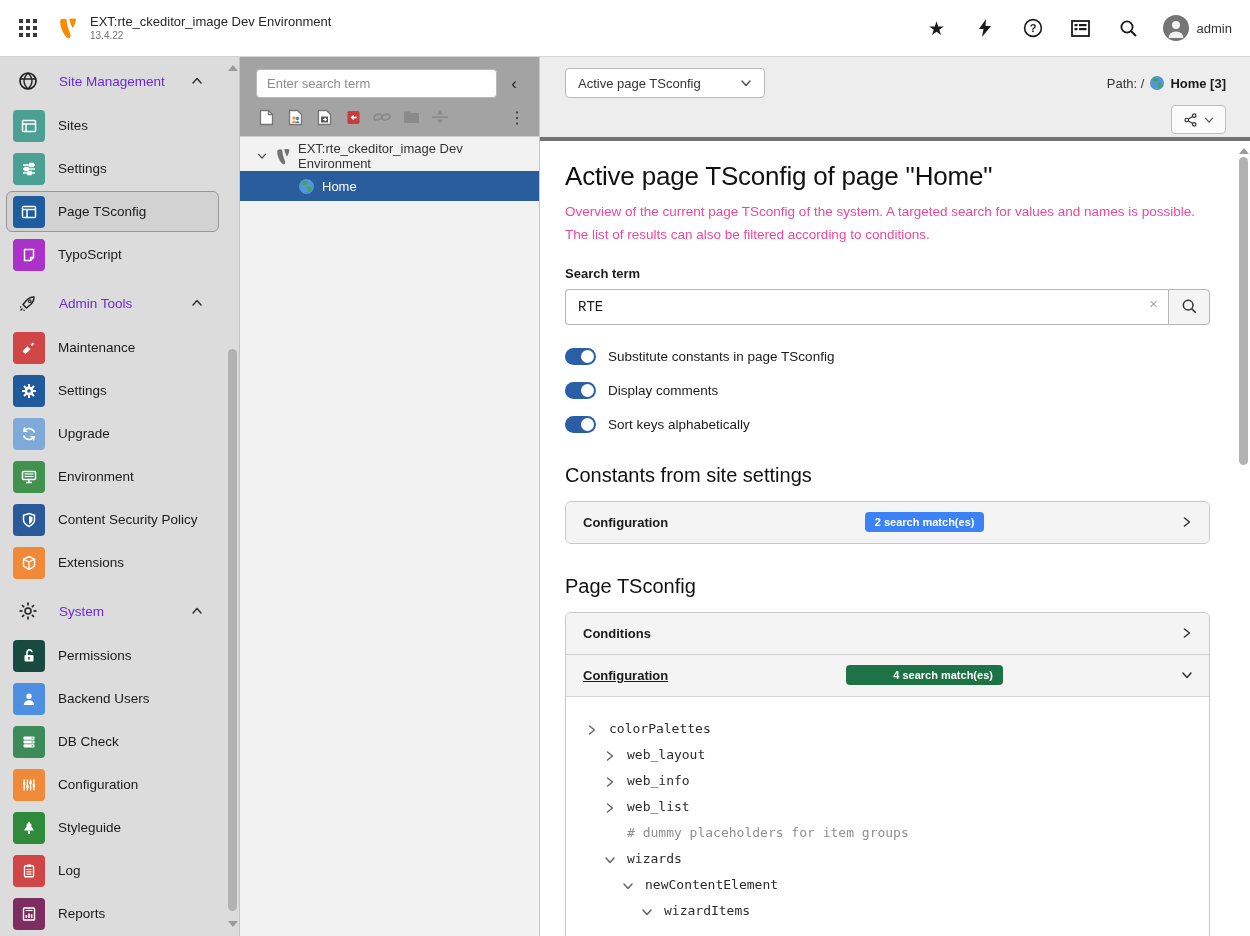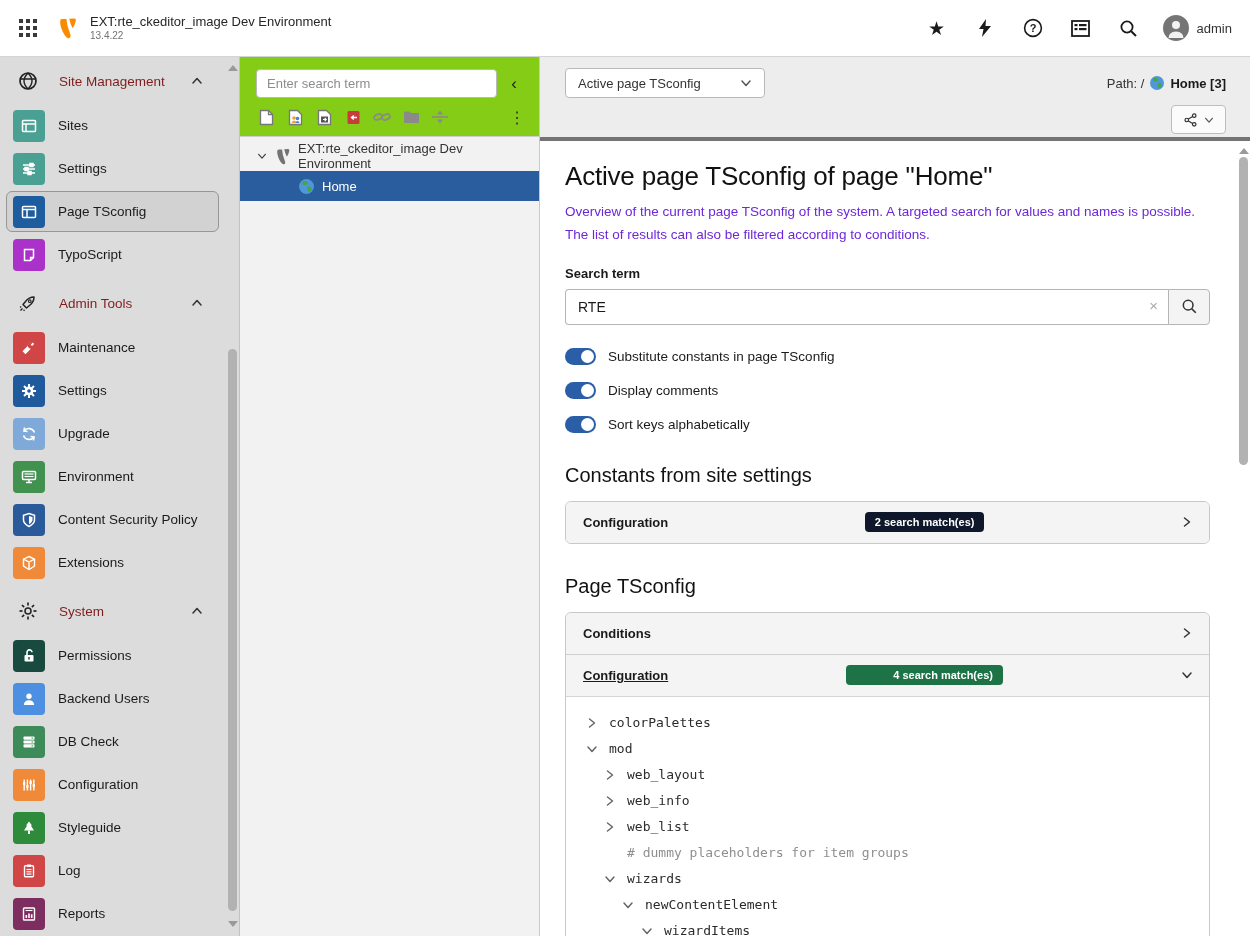--- a/index.html
+++ b/index.html
@@ -24,41 +24,41 @@
   .tb-username { font-size:13px; color:#333; }
 
   .app { position:fixed; top:57px; bottom:0; left:0; right:0; display:flex; }
 
   
   .modulemenu { width:240px; flex:none; background:#dcdcdc; border-right:1px solid #c2c2c2;
                 position:relative; padding-top:2px; overflow:hidden; }
   .mm-section { margin-bottom:6px; }
   .mm-header { height:44px; display:flex; align-items:center; padding:0 36px 0 18px; cursor:pointer; }
   .mm-header-icon { width:20px; height:20px; margin-right:21px; color:#222; flex:none; }
-  .mm-header-label { font-size:13.5px; color:#7f1d1d; }
+  .mm-header-label { font-size:13.5px; color:#6d28d9; }
   .mm-caret { margin-left:auto; color:#333; }
   .mm-item { height:41px; display:flex; align-items:center; margin:2px 20px 2px 6px;
              padding:0 6px; border:1px solid transparent; border-radius:6px; cursor:pointer; }
   .mm-item.selected { background:#d2d2d2; border-color:#979797; }
   .mm-tile { width:32px; height:32px; border-radius:4px; flex:none; display:flex;
              align-items:center; justify-content:center; }
   .mm-label { margin-left:13px; font-size:13.5px; color:#1a1a1a; white-space:nowrap; }
 
   
   .sb { position:absolute; width:13px; top:0; bottom:0; right:0; }
   .sb .tri-up, .sb .tri-down { position:absolute; left:2px; width:0; height:0;
         border-left:5px solid transparent; border-right:5px solid transparent; }
   .tri-up { border-bottom:6px solid #9a9a9a; }
   .tri-down { border-top:6px solid #9a9a9a; }
   .sb-thumb { position:absolute; left:2px; width:9px; background:#b2b2b2; border-radius:5px; }
 
   
   .pagetree { width:300px; flex:none; background:#f2f2f2; border-right:1px solid #c9c9c9;
               display:flex; flex-direction:column; }
-  .pt-top { background:#84cc16; padding:12px 12px 9px 16px; border-bottom:1px solid #cdcdcd; }
+  .pt-top { background:#a3a3a3; padding:12px 12px 9px 16px; border-bottom:1px solid #cdcdcd; }
   .pt-search-row { display:flex; align-items:center; }
   .pt-search { flex:1; height:29px; border:1px solid #b9b9b9; border-radius:4px; background:#fff;
                padding:0 10px; font-size:13px; color:#333; font-family:inherit; }
   .pt-search::placeholder { color:#8d8d8d; }
   .pt-collapse { width:26px; height:26px; margin-left:4px; display:flex; align-items:center;
                  justify-content:center; cursor:pointer; color:#222; font-size:17px; }
   .pt-toolbar { display:flex; align-items:center; margin-top:9px; gap:9px; }
   .pt-tool { width:20px; height:20px; display:flex; align-items:center; justify-content:center; cursor:grab; }
   .pt-kebab { margin-left:auto; width:20px; text-align:center; font-size:16px; color:#333;
               cursor:pointer; letter-spacing:0; }
@@ -82,24 +82,24 @@
   .dh-path b { color:#1a1a1a; }
   .dh-path .globe { width:16px; height:16px; }
   .dh-share { position:absolute; right:24px; top:48px; width:55px; height:29px; background:#fbfbfb;
               border:1px solid #bdbdbd; border-radius:4px; display:flex; align-items:center;
               justify-content:center; gap:7px; cursor:pointer; color:#333; }
 
   .scrollarea { flex:1; position:relative; overflow:hidden; background:#fff; }
   .content { padding:20px 44px 0 25px; width:100%; }
 
   .page-title { font-size:26px; font-weight:500; color:#111; letter-spacing:-0.2px; margin-bottom:9px; }
-  .page-desc { font-size:13.5px; line-height:1.7; color:#6d28d9; max-width:648px; margin-bottom:19px; }
+  .page-desc { font-size:13.5px; line-height:1.7; color:#ec4899; max-width:648px; margin-bottom:19px; }
 
   .field-label { font-weight:bold; font-size:13px; color:#1a1a1a; margin-bottom:8px; }
-  .input-group { display:flex; width:645px; height:36px; margin-bottom:23px; }
+  .input-group { display:flex; width:645px; height:36px; margin-bottom:23px;font-family:Liberation Mono, monospace; }
   .ig-wrap { position:relative; flex:1; }
   .ig-input { width:100%; height:36px; border:1px solid #b5b5b5; border-right:none;
               border-radius:4px 0 0 4px; padding:0 32px 0 12px; font-size:14px; color:#1a1a1a;
               font-family:inherit; background:#fff; }
   .ig-clear { position:absolute; right:10px; top:8px; color:#aaa; font-size:15px; cursor:pointer; }
   .ig-btn { width:42px; border:1px solid #b5b5b5; border-radius:0 4px 4px 0; background:#f4f4f4;
             display:flex; align-items:center; justify-content:center; cursor:pointer; }
 
   .toggle-row { display:flex; align-items:center; gap:12px; margin-bottom:17px; cursor:pointer; }
   .toggle { width:31px; height:17px; border-radius:9px; position:relative; flex:none; }
@@ -115,21 +115,21 @@
   .acc-header + .acc-item { border-top:1px solid #cfcfcf; }
   .acc-title { font-weight:bold; font-size:13px; color:#1a1a1a; }
   .acc-title.underlined { text-decoration:underline; }
   .badge { margin-left:auto; color:#fff; font-size:11px; font-weight:bold; padding:4px 10px;
            border-radius:4px; white-space:nowrap; }
   .acc-chev { margin-left:12px; color:#333; }
   .acc-chev:first-of-type { margin-left:auto; }
   .acc-body { background:#fff; border-top:1px solid #d6d6d6; padding:13px 16px 30px 20px;
               font-family:"DejaVu Sans Mono",monospace; font-size:13px; color:#2b2b2b; }
 
-  .ts-row { height:26px; display:flex; align-items:center; cursor:default; }
+  .ts-row { height:26px; display:flex; align-items:flex-end; cursor:default; }
   .ts-chev { width:12px; height:12px; margin-right:11px; flex:none; color:#666; cursor:pointer; }
   .lv0 { padding-left:0; } .lv1 { padding-left:18px; } .lv2 { padding-left:36px; }
   .lv3 { padding-left:55px; }
   .ts-comment { color:#8f8f8f; }
 
   svg { display:block; }
 </style>
 </head>
 <body>
 
@@ -613,21 +613,21 @@
           <span class="toggle" style="background-color: rgb(42, 94, 166);">
               <span class="knob"></span>
             </span>
           <span class="toggle-label">Sort keys alphabetically</span>
         </div>
 
         <h2 class="h2">Constants from site settings</h2>
         <div class="accordion">
           <div class="acc-header">
             <span class="acc-title">Configuration</span>
-            <span class="badge" style="background-color: #0f172a;">2 search match(es)</span>
+            <span class="badge" style="background-color: #3b82f6;">2 search match(es)</span>
             <svg class="acc-chev" width="12" height="12" viewBox="0 0 12 12">
                 <use href="#i-chev-r"></use>
               </svg>
           </div>
         </div>
 
         <h2 class="h2">Page TSconfig</h2>
         <div class="accordion">
           <div class="acc-header">
             <span class="acc-title">Conditions</span>
@@ -642,26 +642,20 @@
               <svg class="acc-chev" width="12" height="12" viewBox="0 0 12 12">
                   <use href="#i-chev-d"></use>
                 </svg>
             </div>
             <div class="acc-body">
               <div class="ts-row lv0">
                 <svg class="ts-chev" viewBox="0 0 12 12">
                     <use href="#i-chev-r"></use>
                   </svg>
                 <span>colorPalettes</span>
-              </div>
-              <div class="ts-row lv0">
-                <svg class="ts-chev" viewBox="0 0 12 12">
-                    <use href="#i-chev-d"></use>
-                  </svg>
-                <span>mod</span>
               </div>
               <div class="ts-row lv1">
                 <svg class="ts-chev" viewBox="0 0 12 12">
                     <use href="#i-chev-r"></use>
                   </svg>
                 <span>web_layout</span>
               </div>
               <div class="ts-row lv1">
                 <svg class="ts-chev" viewBox="0 0 12 12">
                     <use href="#i-chev-r"></use>

